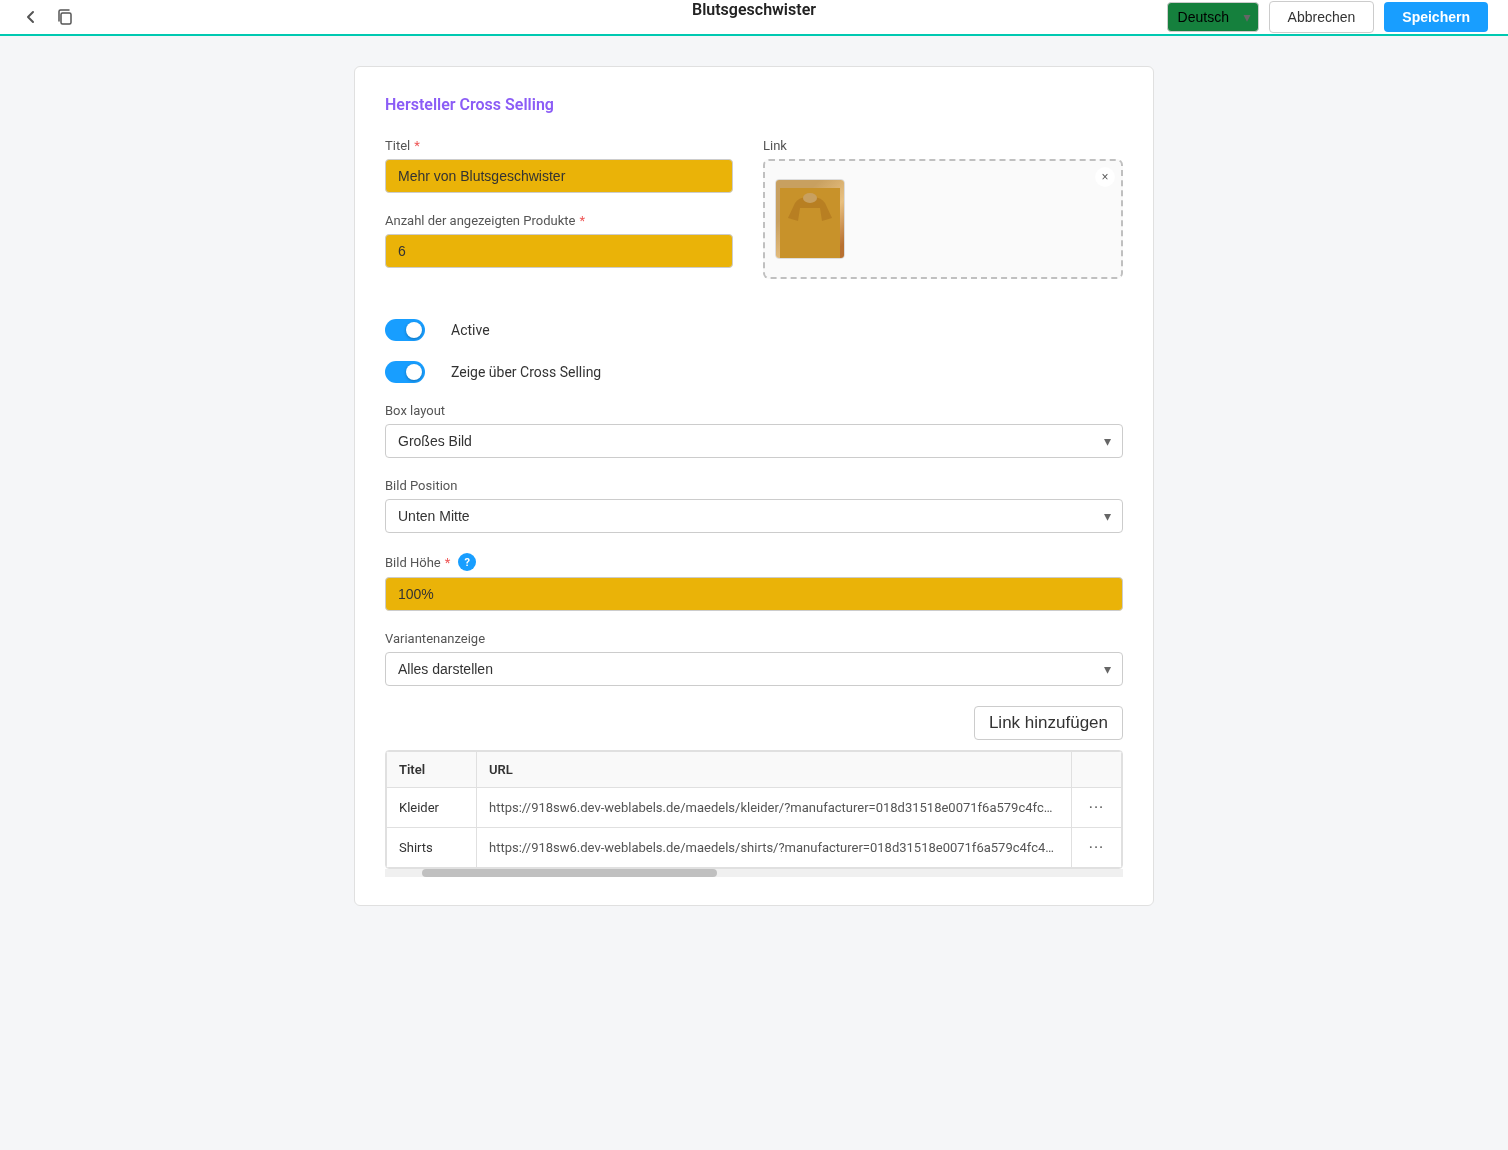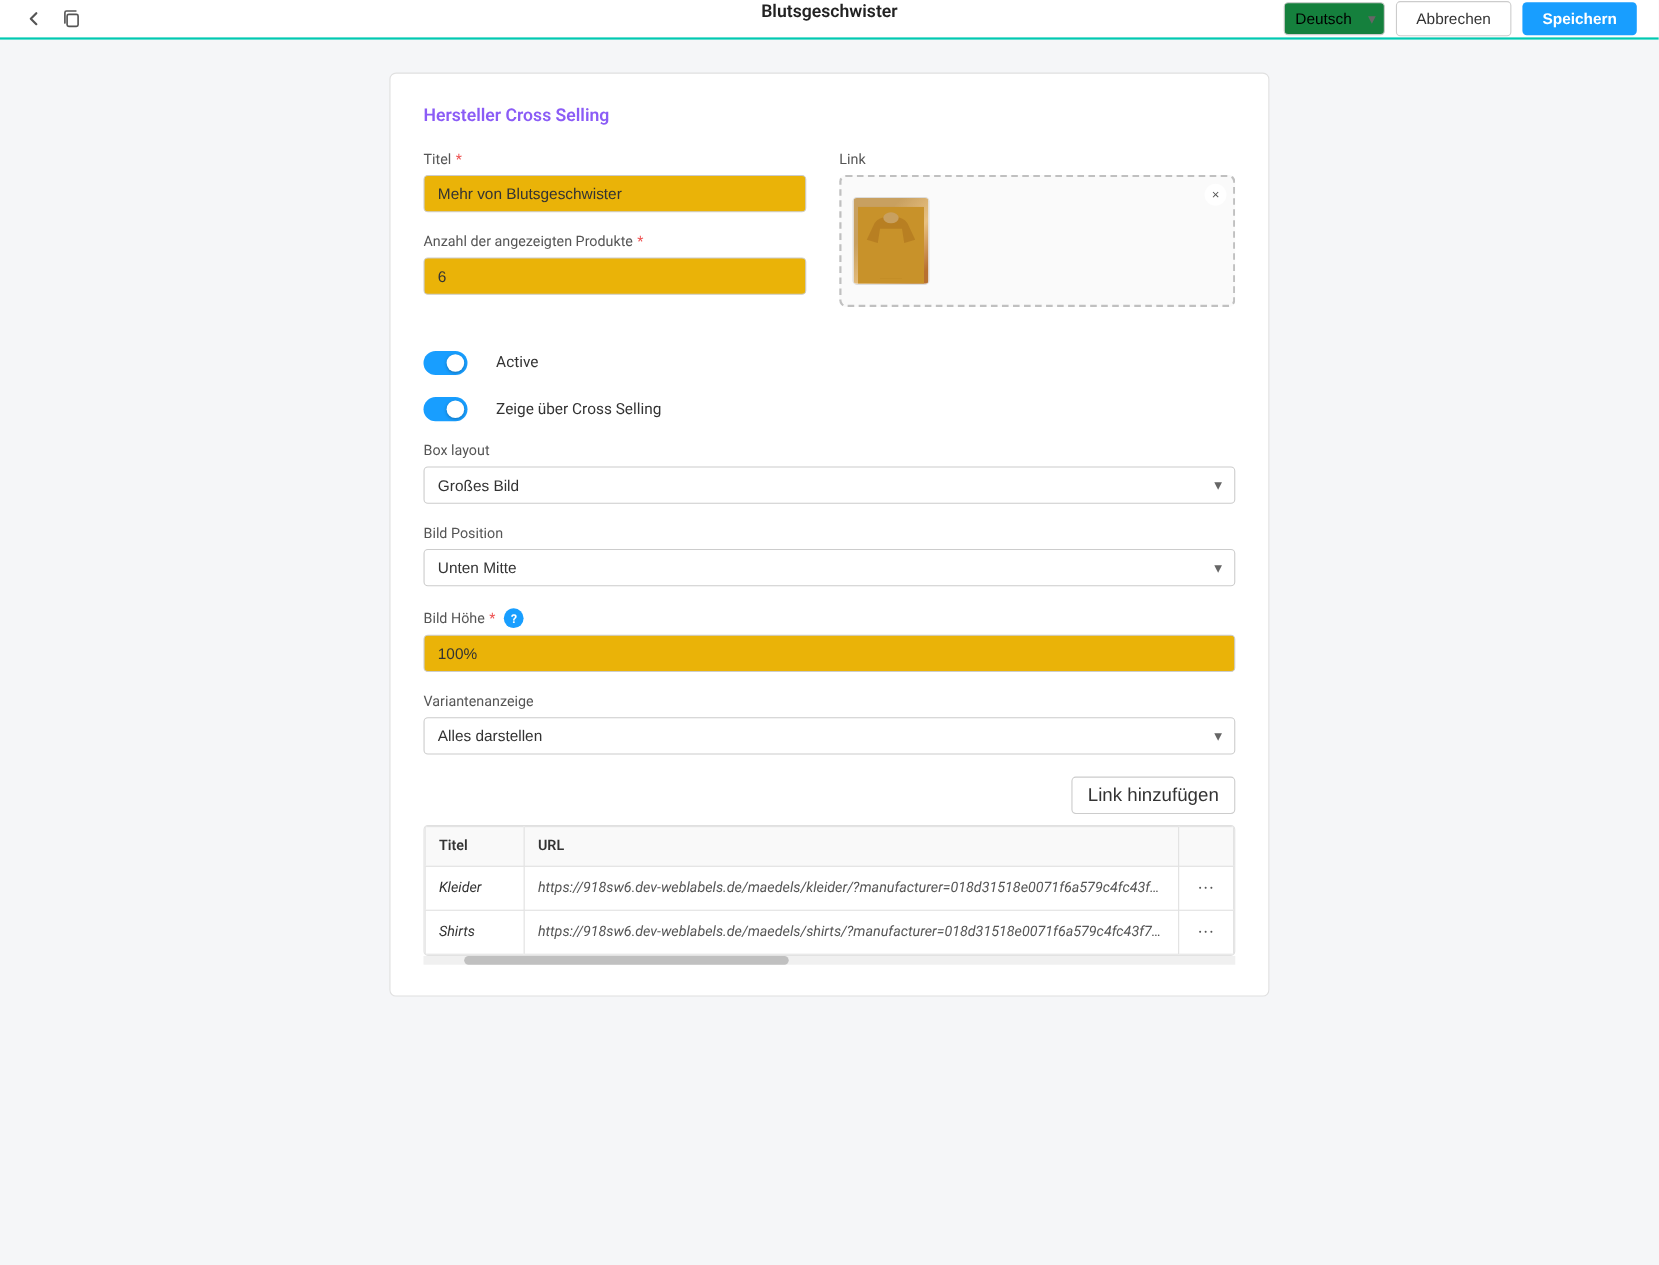--- a/index.html
+++ b/index.html
@@ -311,21 +311,20 @@
       font-weight: 600;
       font-size: 13px;
       color: #333;
     }
     .links-table td {
       border-bottom: 1px solid #e0e0e0;
       border-right: 1px solid #e0e0e0;
       padding: 10px 12px;
       font-size: 13px;
       color: #333;
-      font-style: italic;
     }
     .links-table tr:last-child td {
       border-bottom: none;
     }
     .links-table td.url-cell {
       color: #555;
       max-width: 400px;
       overflow: hidden;
       text-overflow: ellipsis;
       white-space: nowrap;

